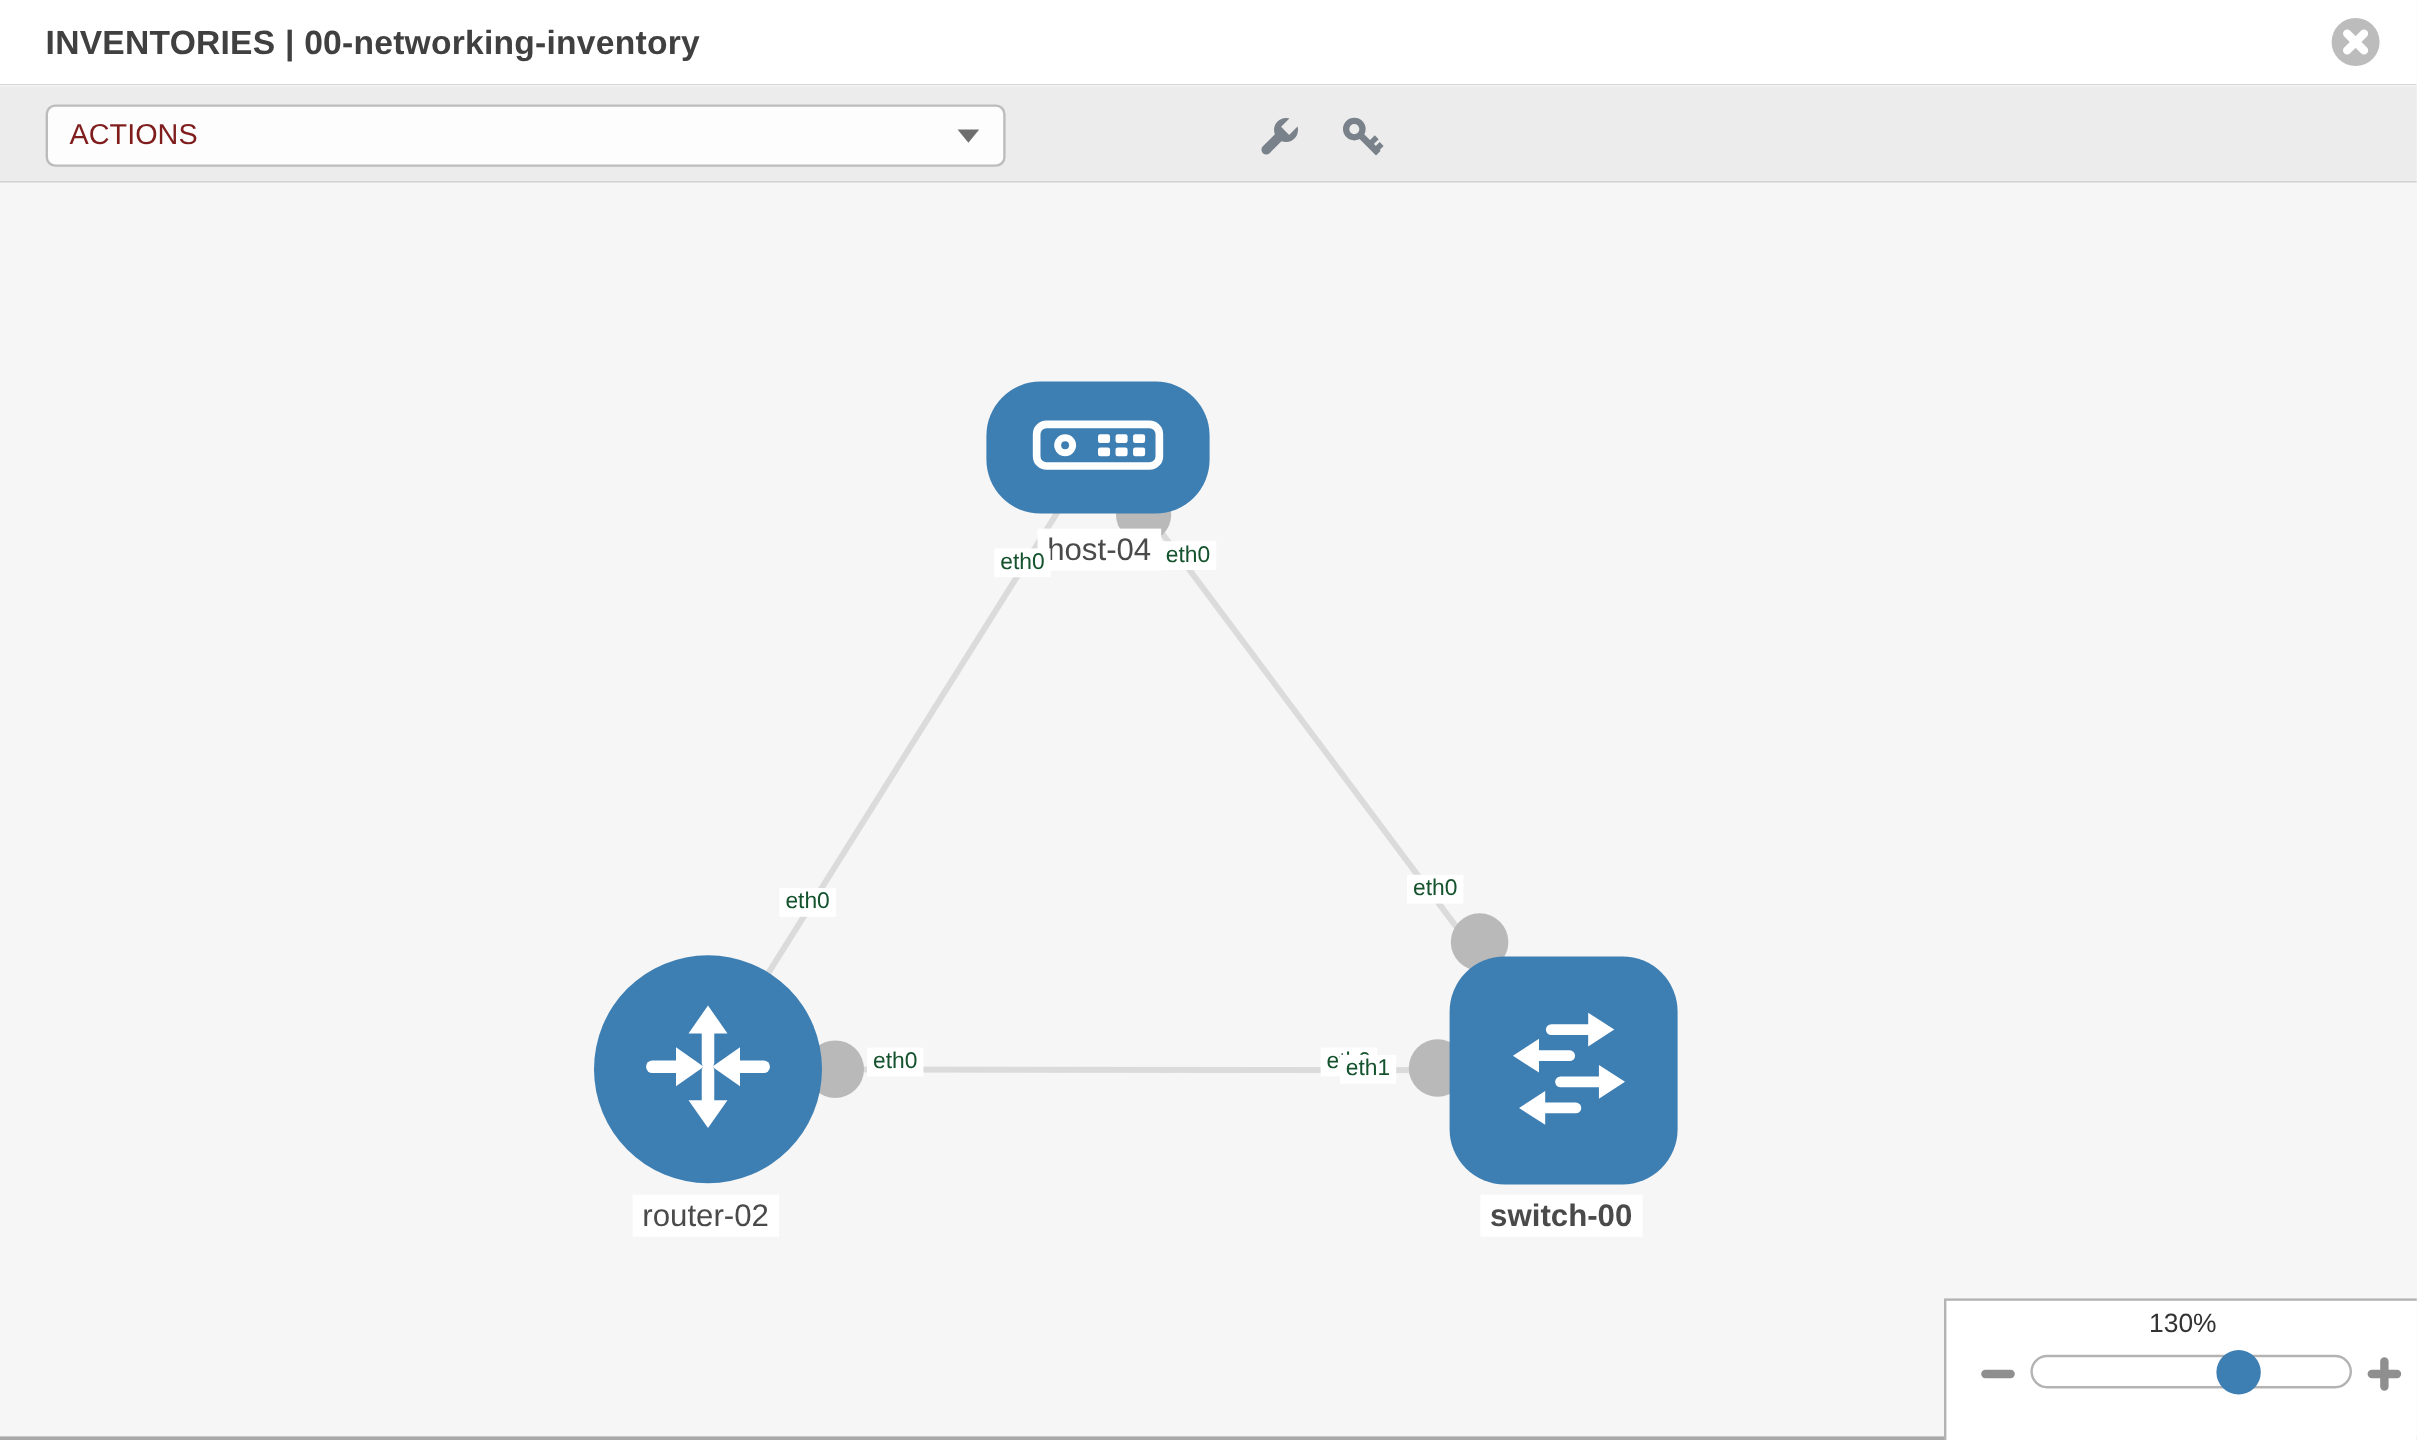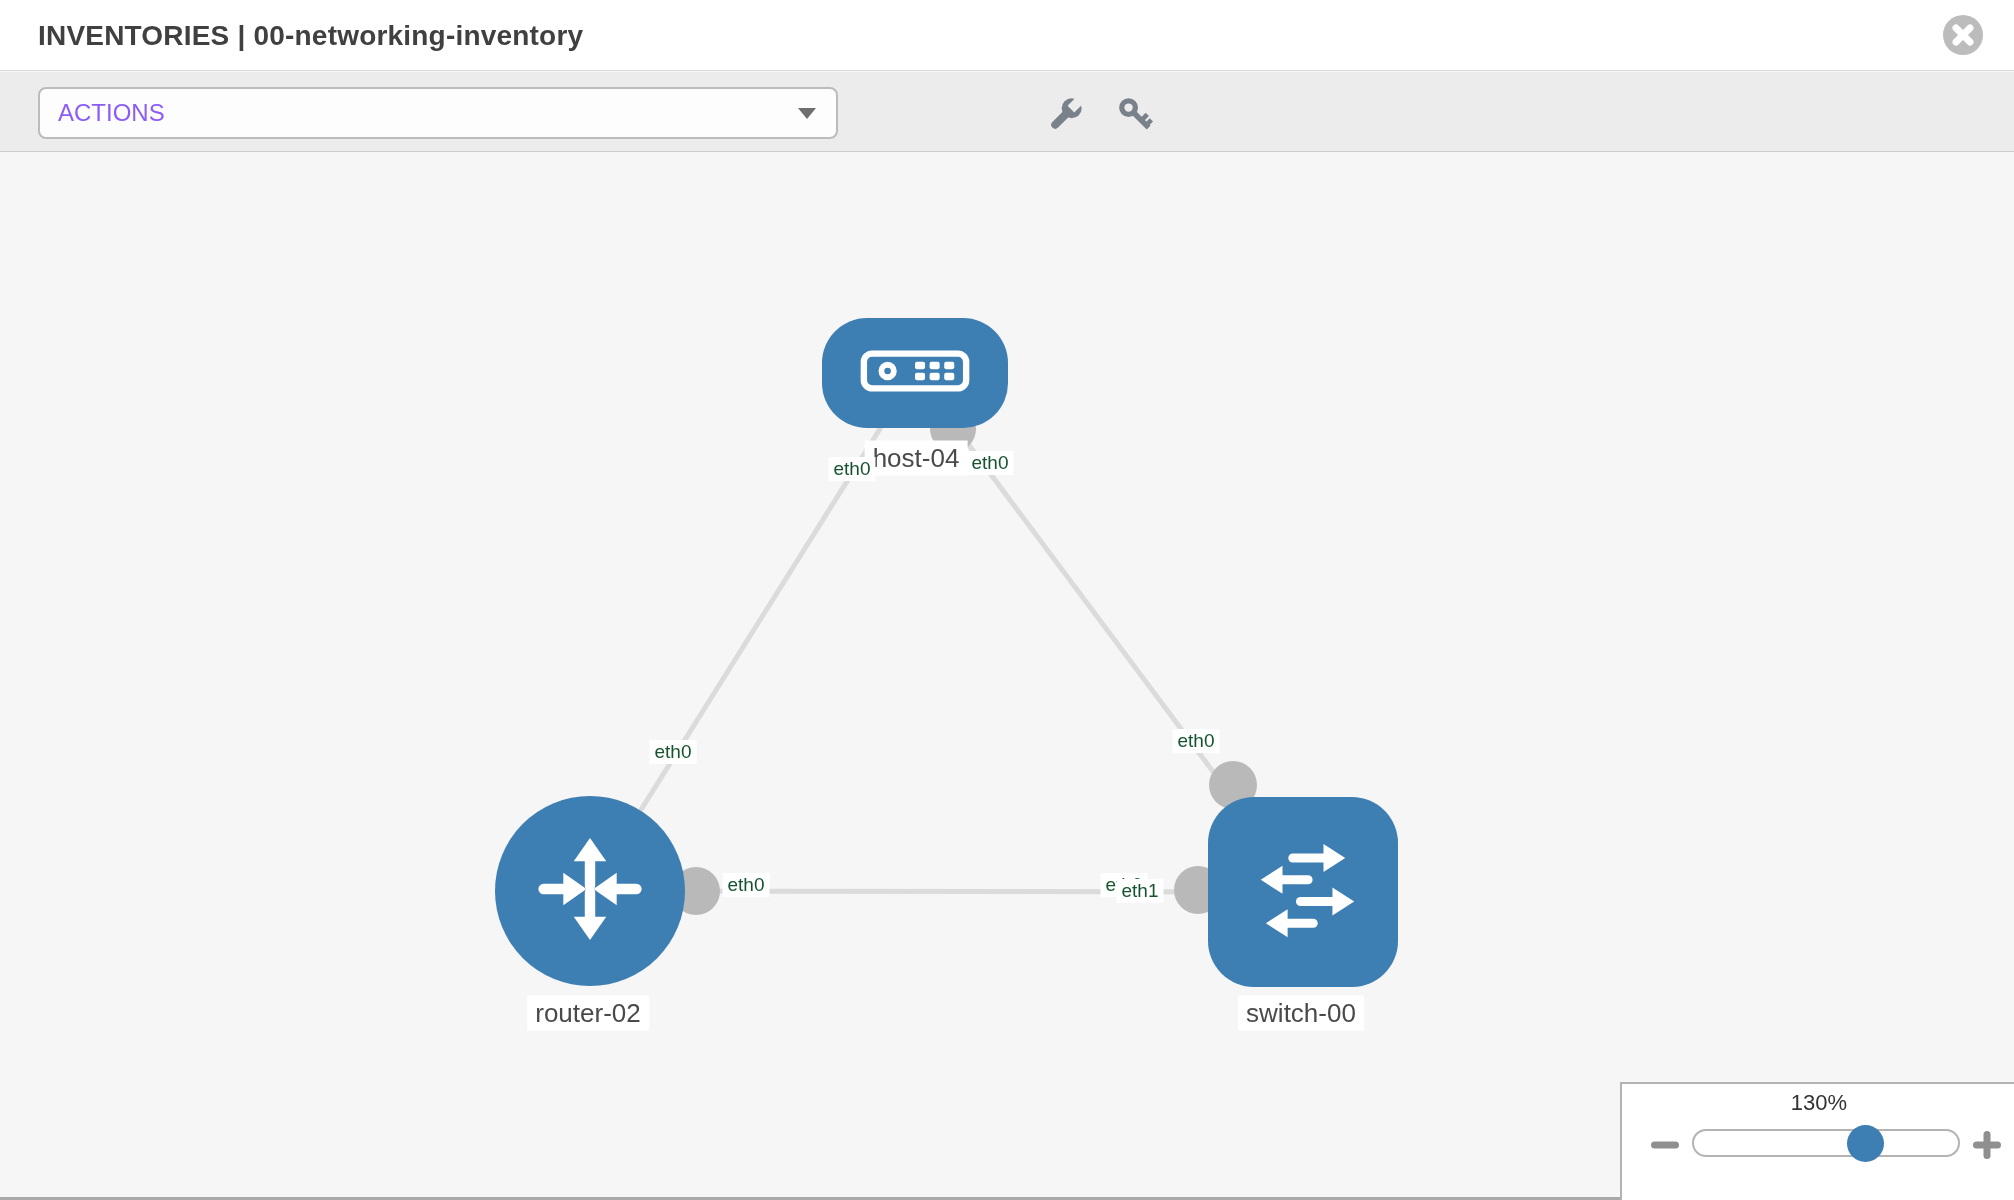--- a/index.html
+++ b/index.html
@@ -14,21 +14,21 @@
                   font-size:28px; font-weight:bold; color:#404040; letter-spacing:.2px; }
   .close-btn { position:absolute; right:30px; top:14px; width:42px; height:42px;
                border:none; background:transparent; cursor:pointer; }
 
   
   .toolbar { position:absolute; top:72px; left:0; width:2014px; height:80px;
              background:#ececec; border-bottom:1px solid #cccccc; z-index:20; }
   .select-box { position:absolute; top:15px; height:52px; background:#fdfdfd;
                 border:2px solid #bcbcbc; border-radius:8px; display:flex;
                 align-items:center; cursor:pointer; }
-  .select-box .ph { padding-left:18px; font-size:24px; color:#8b5cf6; }
+  .select-box .ph { padding-left:18px; font-size:24px; color:#7f1d1d; }
   .caret { position:absolute; right:20px; top:50%; margin-top:-5px;
            width:0; height:0; border-left:9px solid transparent;
            border-right:9px solid transparent; border-top:11px solid #6e6e6e; }
   .actions-box { left:38px; width:800px; }
   .search-box  { left:1185px; width:790px; }
   .tool-icon-btn { position:absolute; top:18px; width:52px; height:52px;
                    background:transparent; border:none; cursor:pointer;
                    display:flex; align-items:center; justify-content:center; }
   .wrench-btn { left:1039px; }
   .key-btn { left:1110px; }
@@ -51,21 +51,21 @@
                 padding:2px 8px; white-space:nowrap; }
   .iface-label { position:absolute; transform:translate(-50%,-50%); z-index:8;
                  background:#ffffff; color:#14532d; font-size:19px;
                  padding:1px 5px; white-space:nowrap; }
   .iface-back { z-index:7; }
   .iface-front { z-index:9; }
 
   
   .lbl-host   { left:916px;  top:306px; }
   .lbl-router { left:588px;  top:861px; }
-  .lbl-switch { left:1301px; top:861px; }
+  .lbl-switch { left:1301px; top:861px;font-weight:bold; }
   .if-host-left   { left:852px;  top:317px; }
   .if-host-right  { left:990px;  top:311px; }
   .if-router-top  { left:673px;  top:600px; }
   .if-switch-top  { left:1196px; top:589px; }
   .if-mid-left    { left:746px;  top:733px; }
   .if-mid-back    { left:1124px; top:733px; }
   .if-mid-front   { left:1140px; top:739px; }
 
   
   .zoom-panel { position:absolute; left:1620px; top:1082px; width:400px; height:122px;

